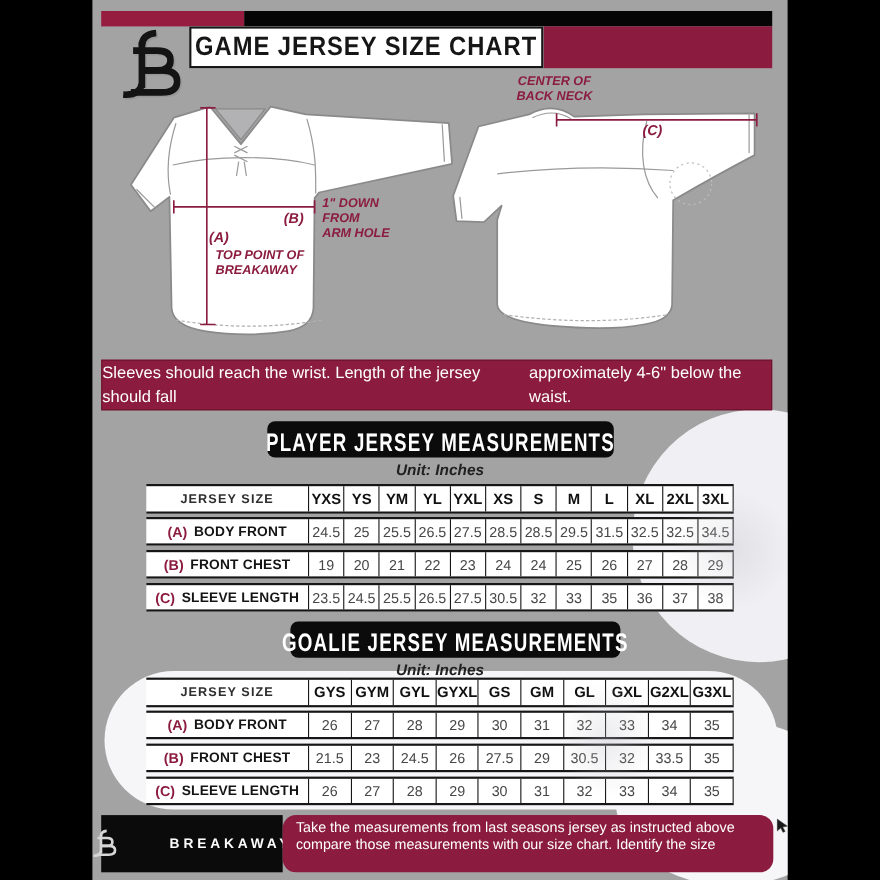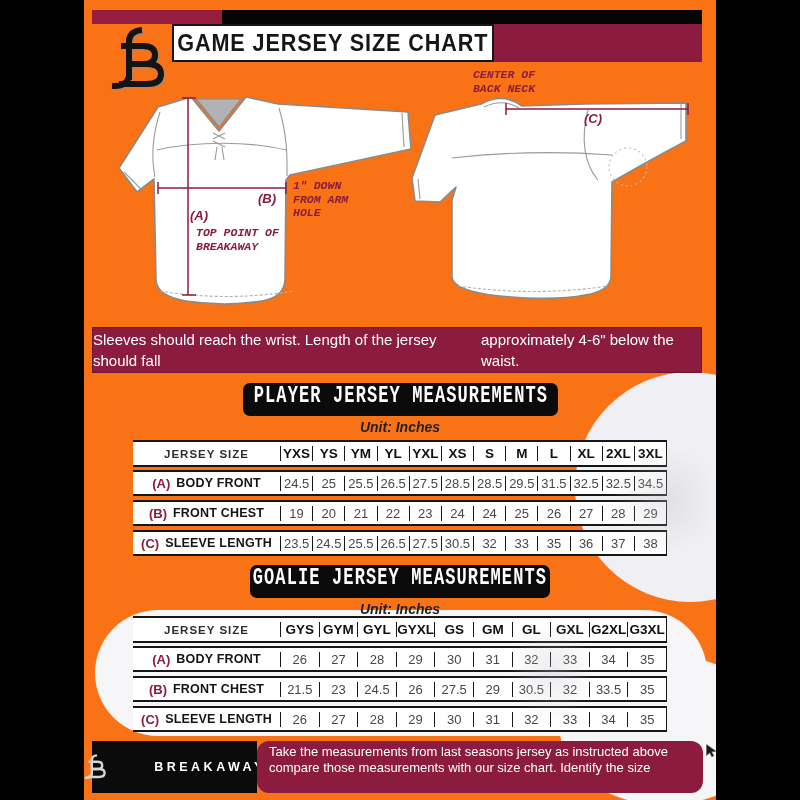--- a/index.html
+++ b/index.html
@@ -1,46 +1,46 @@
 <!DOCTYPE html>
 <html><head>
 <meta charset="utf-8">
 <style>
   html,body{margin:0;padding:0;background:#000;}
   #page{position:relative;width:800px;height:800px;background:#000;font-family:"Liberation Sans",sans-serif;overflow:hidden;}
-  #content{position:absolute;left:84px;top:0;width:632px;height:800px;background:#f97316;overflow:hidden;}
+  #content{position:absolute;left:84px;top:0;width:632px;height:800px;background:#a3a3a3;overflow:hidden;}
   .abs{position:absolute;}
   
   .strip-maroon{left:8px;top:10px;width:130px;height:14px;background:#961d40;}
   .strip-black{left:138px;top:10px;width:480px;height:14px;background:#050505;}
   .title-banner{left:88px;top:24px;width:322px;height:38px;background:#fff;border:2px solid #161616;box-sizing:border-box;display:flex;align-items:center;justify-content:center;z-index:3;}
   .title-banner span{font-size:24px;font-weight:bold;color:#161616;letter-spacing:1px;white-space:nowrap;transform:scaleX(.9);}
   .header-block{left:410px;top:24px;width:208px;height:38px;background:#8b1c3f;}
   .logo-top{left:22px;top:24px;z-index:4;}
   
   .anno{color:#8b1c3f;font-style:italic;font-weight:bold;line-height:1.18;z-index:2;}
   .anno.key{font-size:13px;}
-  .anno.txt{font-size:11.5px;font-family:Liberation Mono, monospace;}
+  .anno.txt{font-size:11.5px;}
   
   .note{left:8px;top:327px;width:610px;height:46px;background:#8b1c3f;border:1px solid #6d1530;box-sizing:border-box;display:flex;flex-direction:row;align-items:center;justify-content:center;z-index:3;}
   .note div{color:#fff;font-size:15px;line-height:21px;}
   
-  .sec-banner{height:33px;background:#0b0b0b;border-radius:7px;display:flex;align-items:flex-start;justify-content:center;z-index:3;font-family:Liberation Mono, monospace;}
+  .sec-banner{height:33px;background:#0b0b0b;border-radius:7px;display:flex;align-items:flex-end;justify-content:center;z-index:3;}
   .sec-banner span{color:#fff;font-size:23px;font-weight:bold;letter-spacing:1.5px;white-space:nowrap;transform:scaleX(.74);}
   .unit{width:534px;left:49px;text-align:center;font-size:14px;font-style:italic;font-weight:bold;color:#212121;z-index:3;}
   
   .twrap{left:49px;width:554px;z-index:3;padding-left:15px;}
   .trow{position:absolute;left:0;width:534px;display:flex;background:#fff;border-top:2px solid #161616;border-bottom:2px solid #161616;box-sizing:border-box;}
   .trow.head{height:27px;}
   .trow.data{height:26px;}
   .label-cell{width:147px;display:flex;align-items:center;justify-content:center;gap:6px;box-sizing:border-box;}
   .size-header-label{font-size:11.5px;letter-spacing:1px;color:#2e2e2e;font-weight:bold;}
   .rkey{color:#8b1c3f;font-weight:bold;font-size:13px;}
   .rlabel{color:#141414;font-weight:bold;font-size:12.5px;letter-spacing:.2px;}
-  .cells{flex:1;display:flex;border-right:1.5px solid #161616;box-sizing:border-box;align-items:center;}
+  .cells{flex:1;display:flex;border-right:1.5px solid #161616;box-sizing:border-box;}
   .hcell,.vcell{flex:1;display:flex;align-items:center;justify-content:center;border-left:1.5px solid #161616;box-sizing:border-box;}
   .hcell{font-weight:bold;font-size:13.5px;color:#101010;}
   .vcell{font-size:13px;color:#474747;}
   
   .footer-black{left:8px;top:741px;width:165px;height:52px;background:#0b0b0b;display:flex;align-items:center;justify-content:center;gap:7px;z-index:3;}
   .footer-brand{color:#fff;font-size:12.5px;font-weight:bold;letter-spacing:3.5px;margin-left:40px;}
   .footer-maroon{left:173px;top:741px;width:446px;height:52px;background:#8b1c3f;box-sizing:border-box;padding:3px 0 0 12px;z-index:3;border-radius:12px;}
   .footer-maroon div{color:#fff;font-size:13px;line-height:16.3px;}
   
   .wm{background:#f0eff3;border-radius:50%;z-index:0;}
@@ -209,21 +209,21 @@
             <div class="vcell">32</div>
             <div class="vcell">33</div>
             <div class="vcell">35</div>
             <div class="vcell">36</div>
             <div class="vcell">37</div>
             <div class="vcell">38</div>
           </div>
       </div>
     </div>
 
-    <div class="abs sec-banner" style="left:166px;top:565px;width:300px;">
+    <div class="abs sec-banner" style="left:180px;top:565px;width:300px;">
       <span>GOALIE JERSEY MEASUREMENTS</span>
     </div>
     <div class="abs unit" style="top:601px;">Unit: Inches</div>
     <div class="abs twrap" style="top:616px;height:116px;">
       <div class="trow head" style="top:0;">
         <div class="label-cell">
           <span class="size-header-label">JERSEY SIZE</span>
         </div>
         <div class="cells">
             <div class="hcell">GYS</div>

